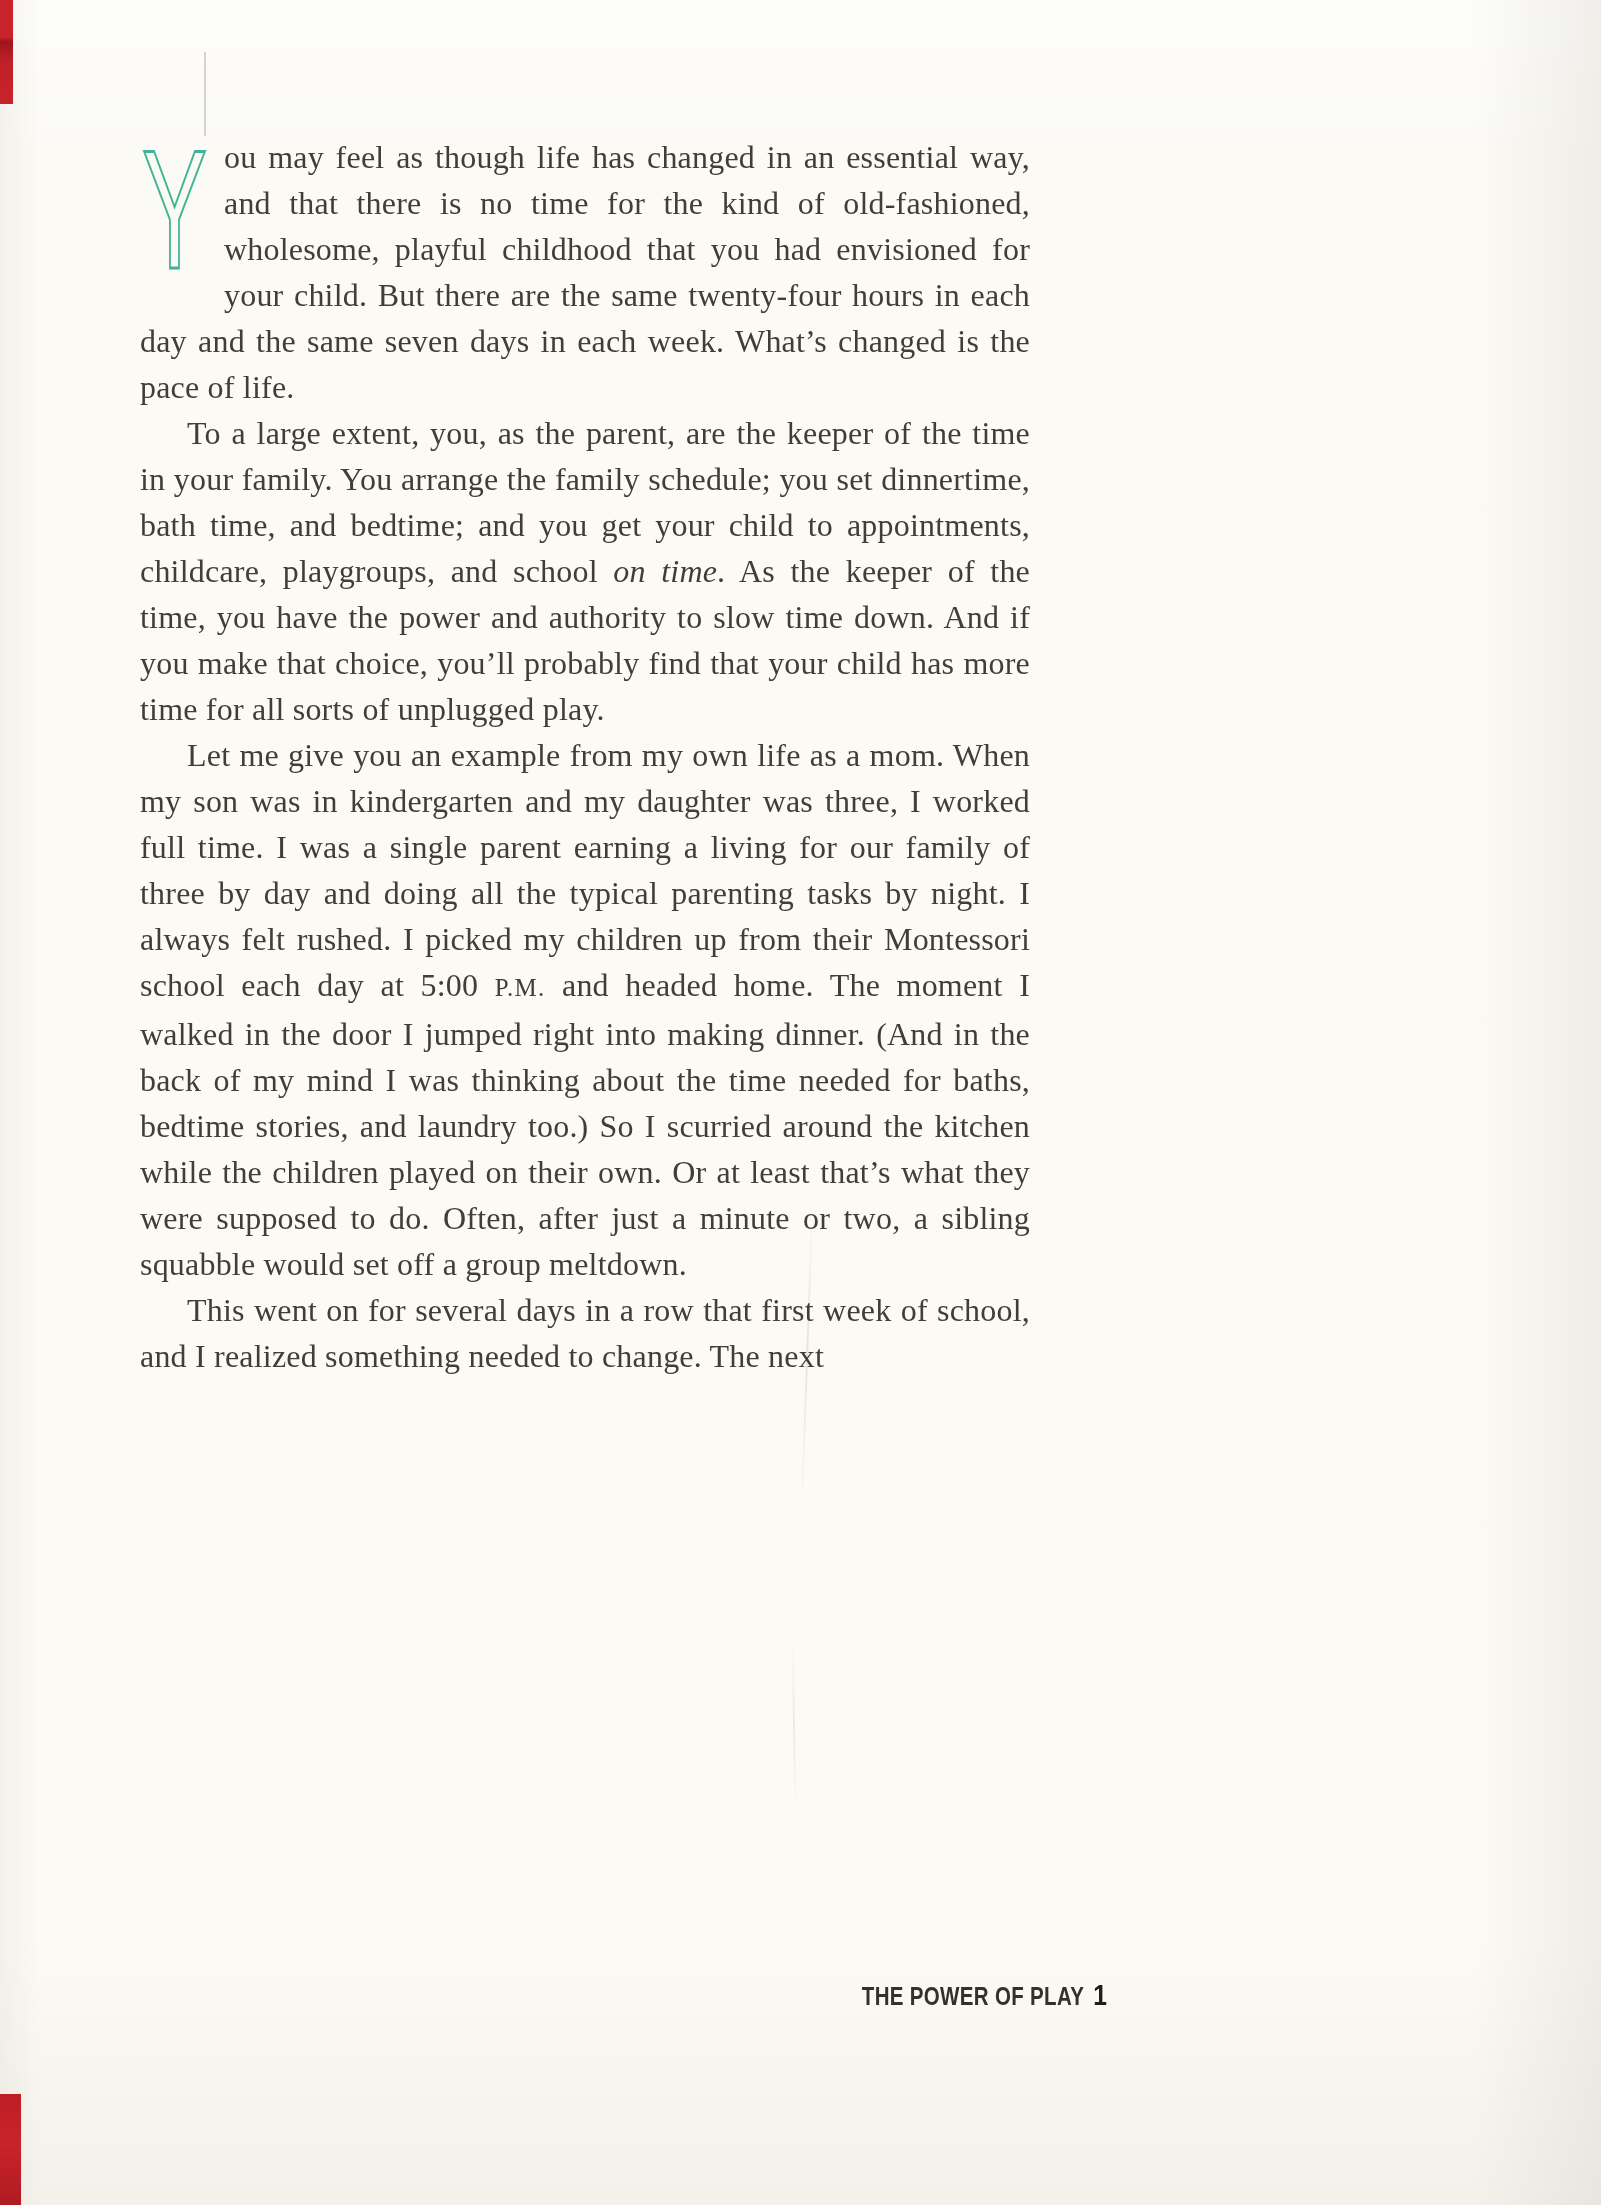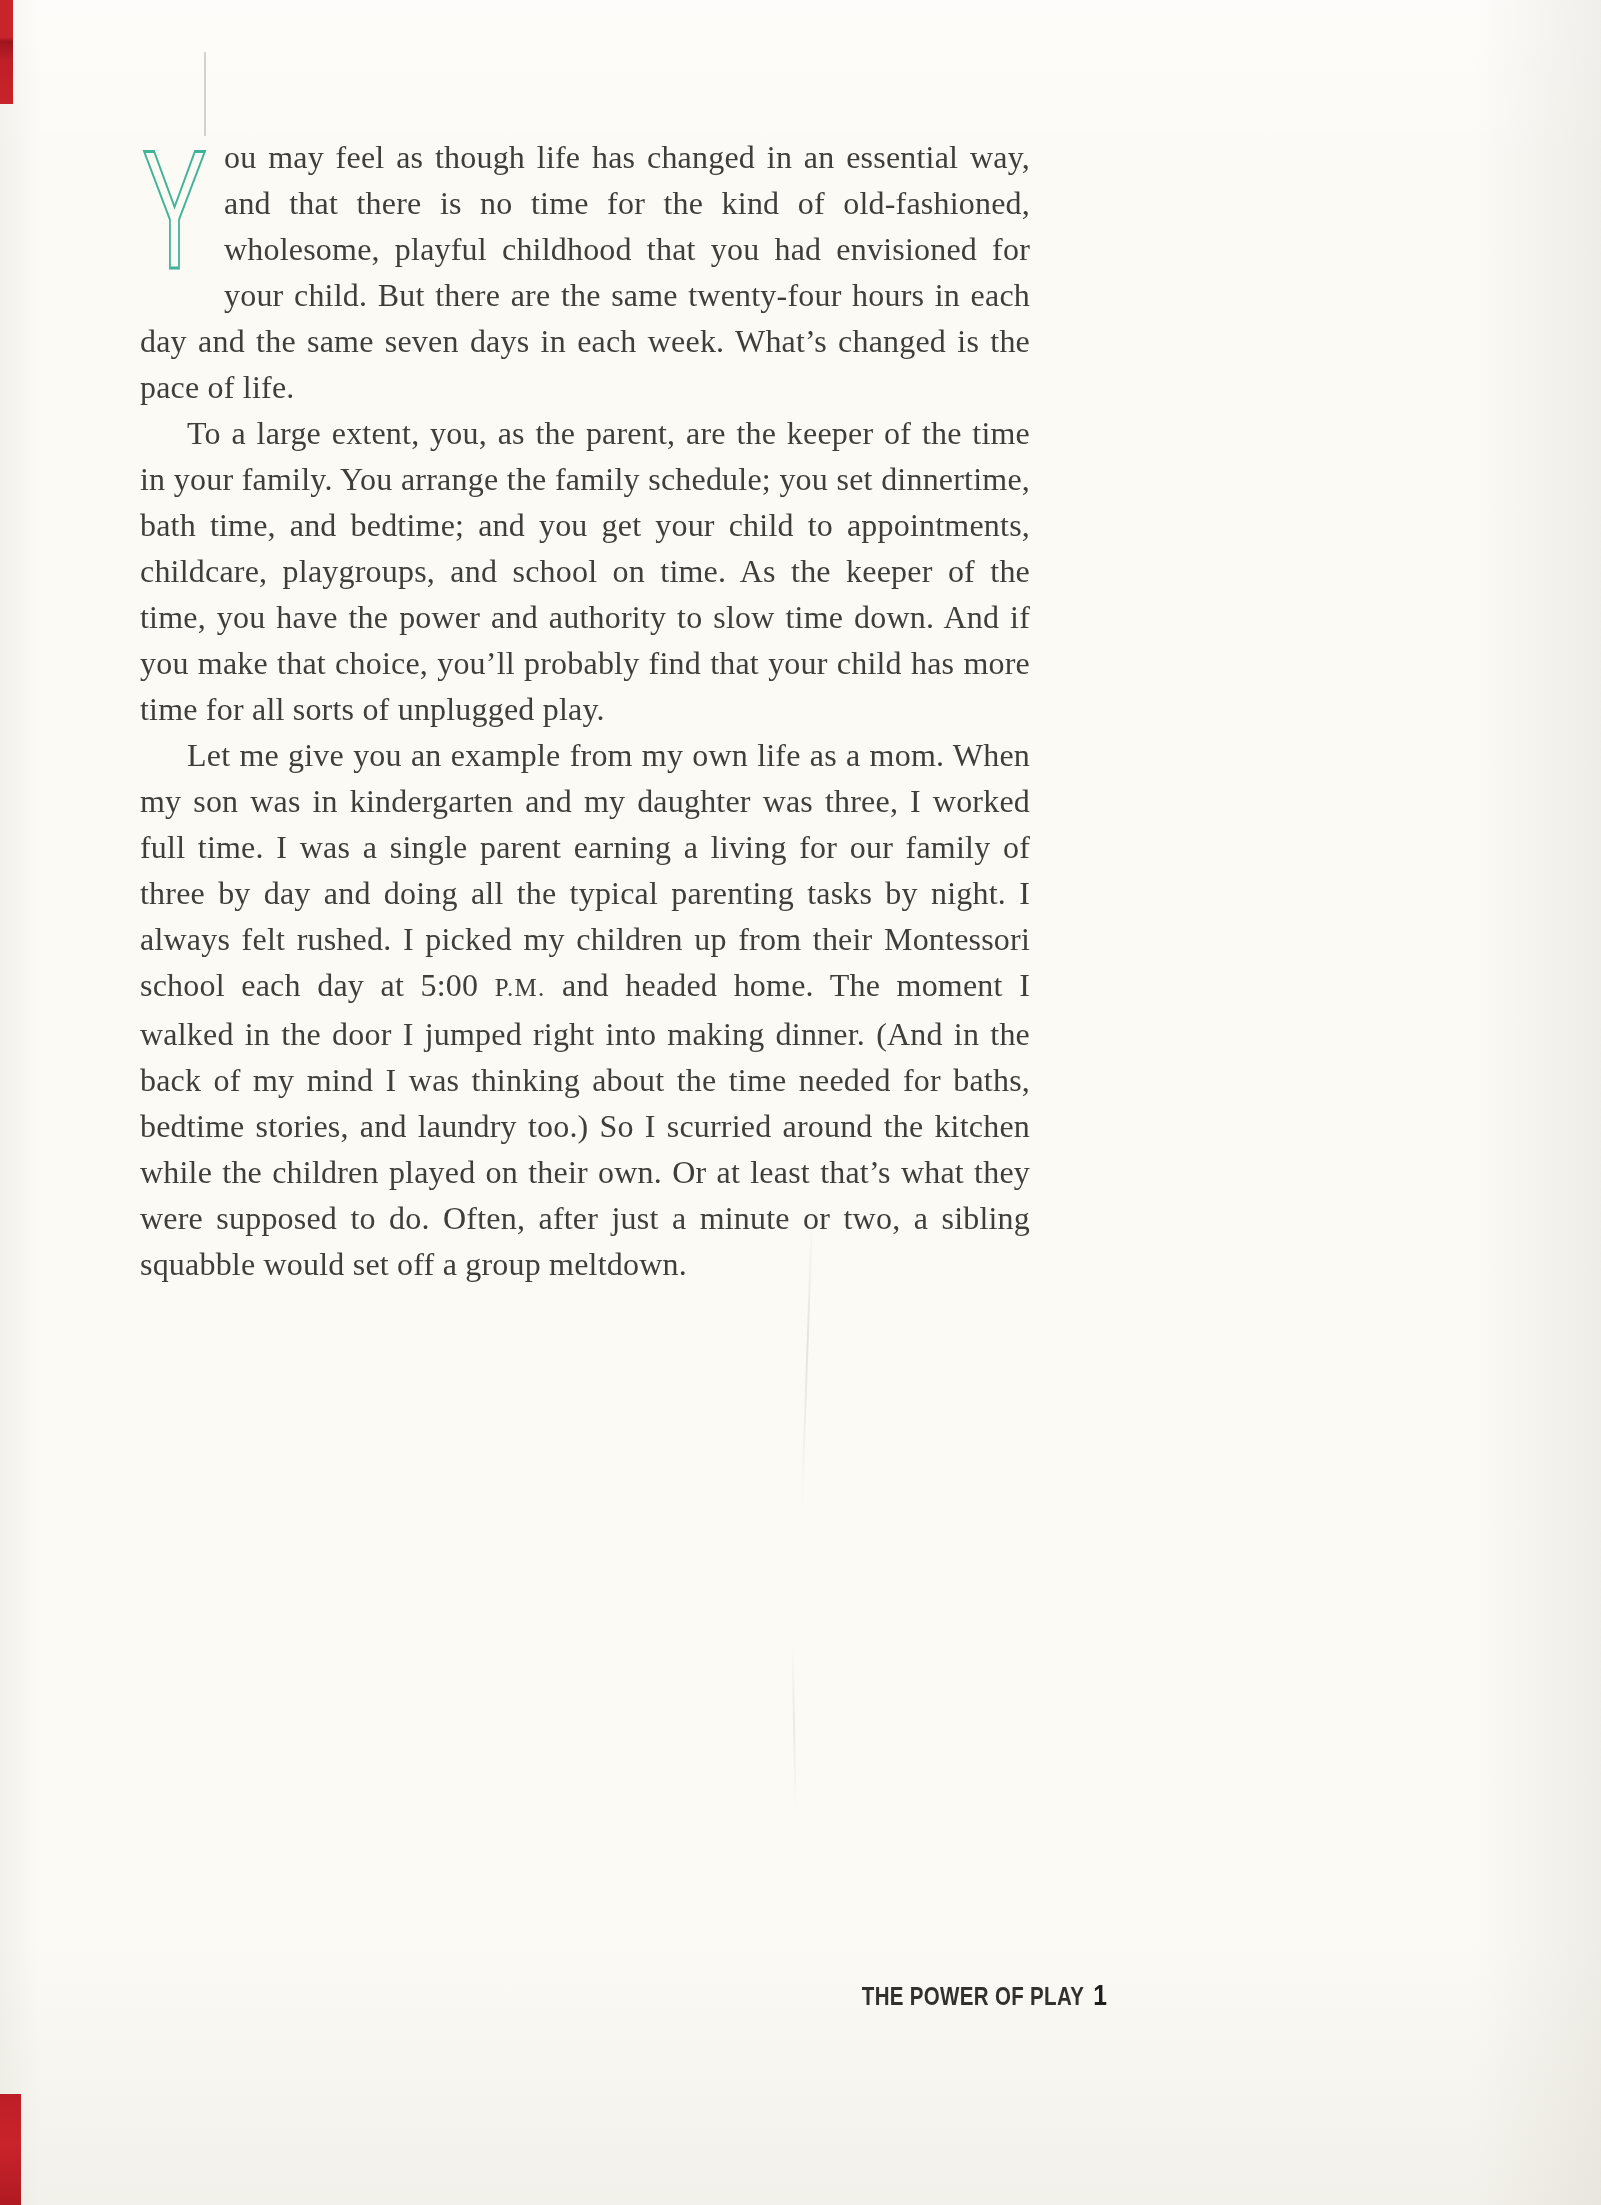--- a/index.html
+++ b/index.html
@@ -56,21 +56,21 @@
     font-family:"Liberation Sans", sans-serif;
     font-size:168px;
     line-height:138px;
     color:transparent;
     -webkit-text-stroke:3px var(--teal);
     text-stroke:3px var(--teal);
     transform:scaleX(0.58);
     transform-origin:0 0;
     overflow:visible;
   }
-  .italic{}
+  .italic{font-style:italic;}
   .smallcaps{font-size:0.78em;letter-spacing:0.05em;}
   
   .footer{
     position:absolute;
     top:1978px;right:494px;
     display:flex;align-items:baseline;gap:11px;
     transform:scaleX(0.82);
     transform-origin:100% 50%;
     white-space:nowrap;
   }
@@ -94,20 +94,21 @@
   <div class="edge-strip top"></div>
   <div class="edge-strip bottom"></div>
   <div class="scan-line"></div>
   <div class="crease-1"></div>
   <div class="crease-2"></div>
 
   <div class="text-block">
       <p class="para"><span class="dropcap">Y</span><span>ou may feel as though life has changed in an essential way, and that there is no time for the kind of old-fashioned, wholesome, playful childhood that you had envisioned for your child. But there are the same twenty-four hours in each day and the same seven days in each week. What’s changed is the pace of life.</span></p>
       <p class="para indent"><span>To a large extent, you, as the parent, are the keeper of the time in your family. You arrange the family schedule; you set dinnertime, bath time, and bedtime; and you get your child to appointments, childcare, playgroups, and school </span><span class="italic">on time</span><span>. As the keeper of the time, you have the power and authority to slow time down. And if you make that choice, you’ll probably find that your child has more time for all sorts of unplugged play.</span></p>
       <p class="para indent"><span>Let me give you an example from my own life as a mom. When my son was in kindergarten and my daughter was three, I worked full time. I was a single parent earning a living for our family of three by day and doing all the typical parenting tasks by night. I always felt rushed. I picked my children up from their Montessori school each day at 5:00 </span><span class="smallcaps">P.M.</span><span> and headed home. The moment I walked in the door I jumped right into making dinner. (And in the back of my mind I was thinking about the time needed for baths, bedtime stories, and laundry too.) So I scurried around the kitchen while the children played on their own. Or at least that’s what they were supposed to do. Often, after just a minute or two, a sibling squabble would set off a group meltdown.</span></p>
+      <p class="para indent"><span>This went on for several days in a row that first week of school, and I realized something needed to change. The next</span></p>
     </div>
 
   <div class="footer">
     <span class="footer-title">THE POWER OF PLAY</span>
     <span class="footer-num">1</span>
   </div>
 
 </div>
 
 </body></html>

